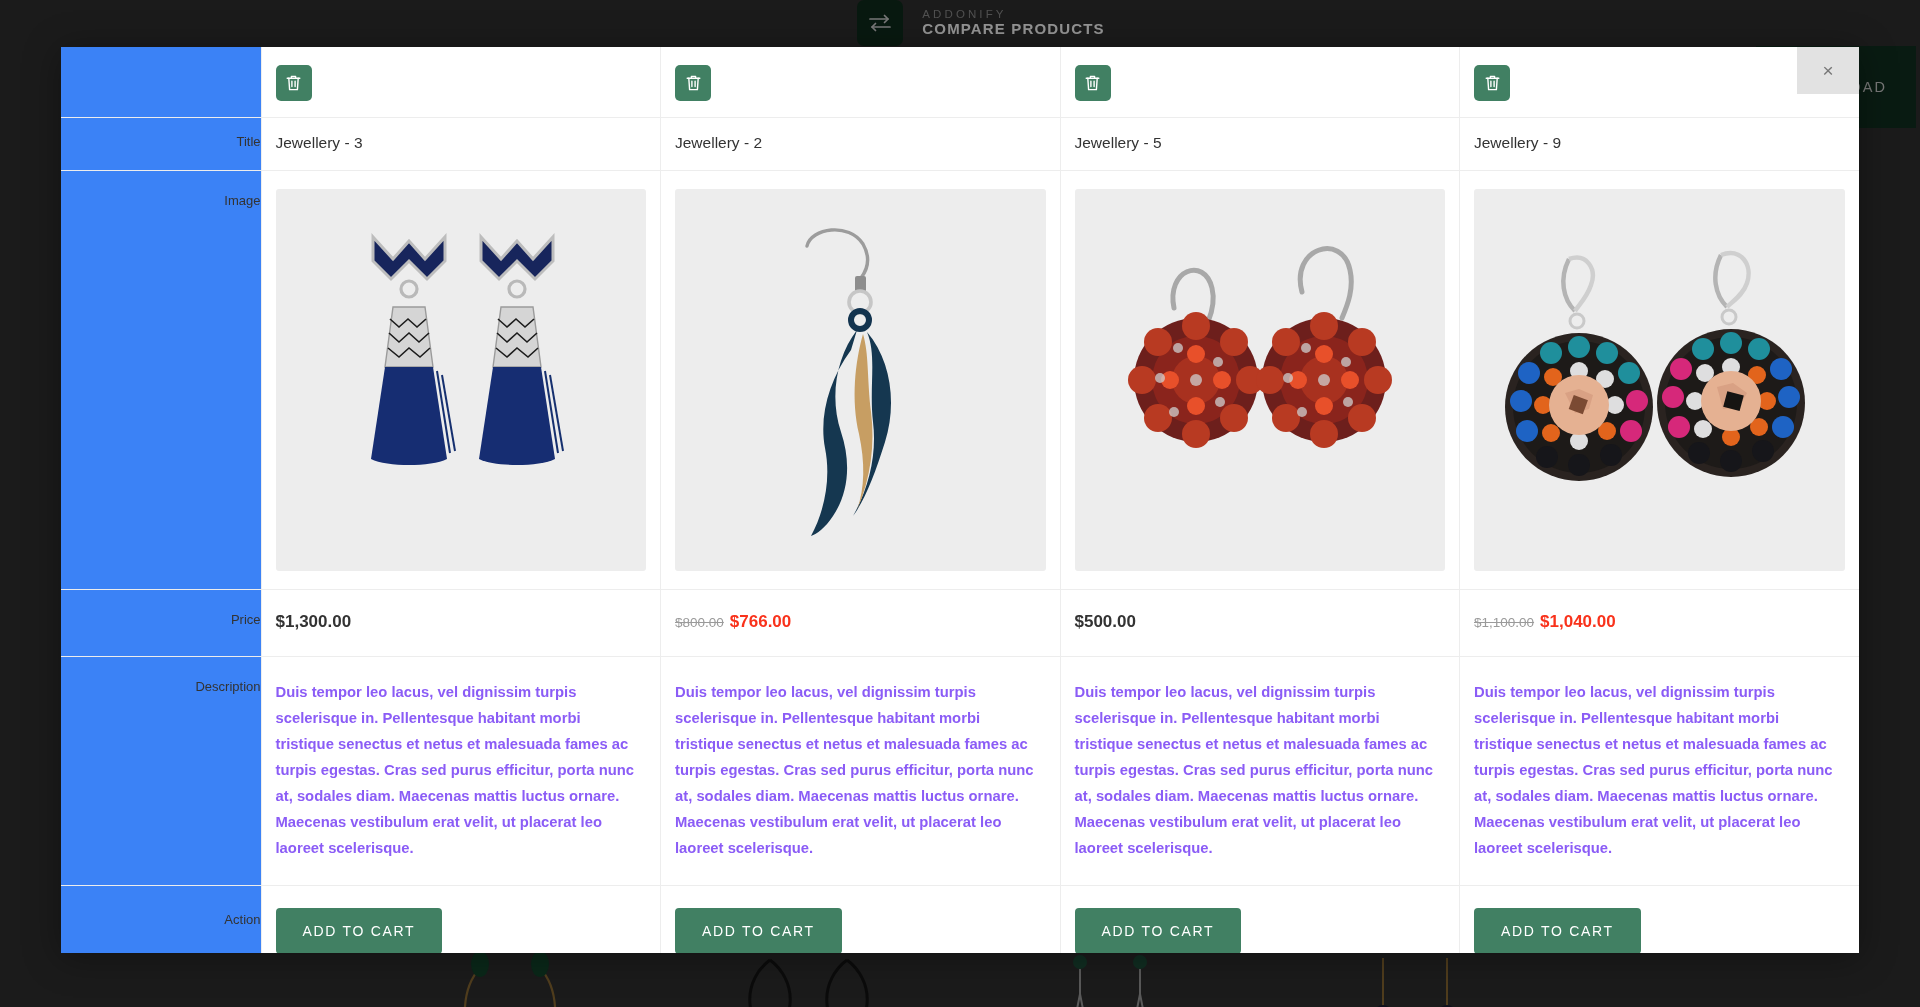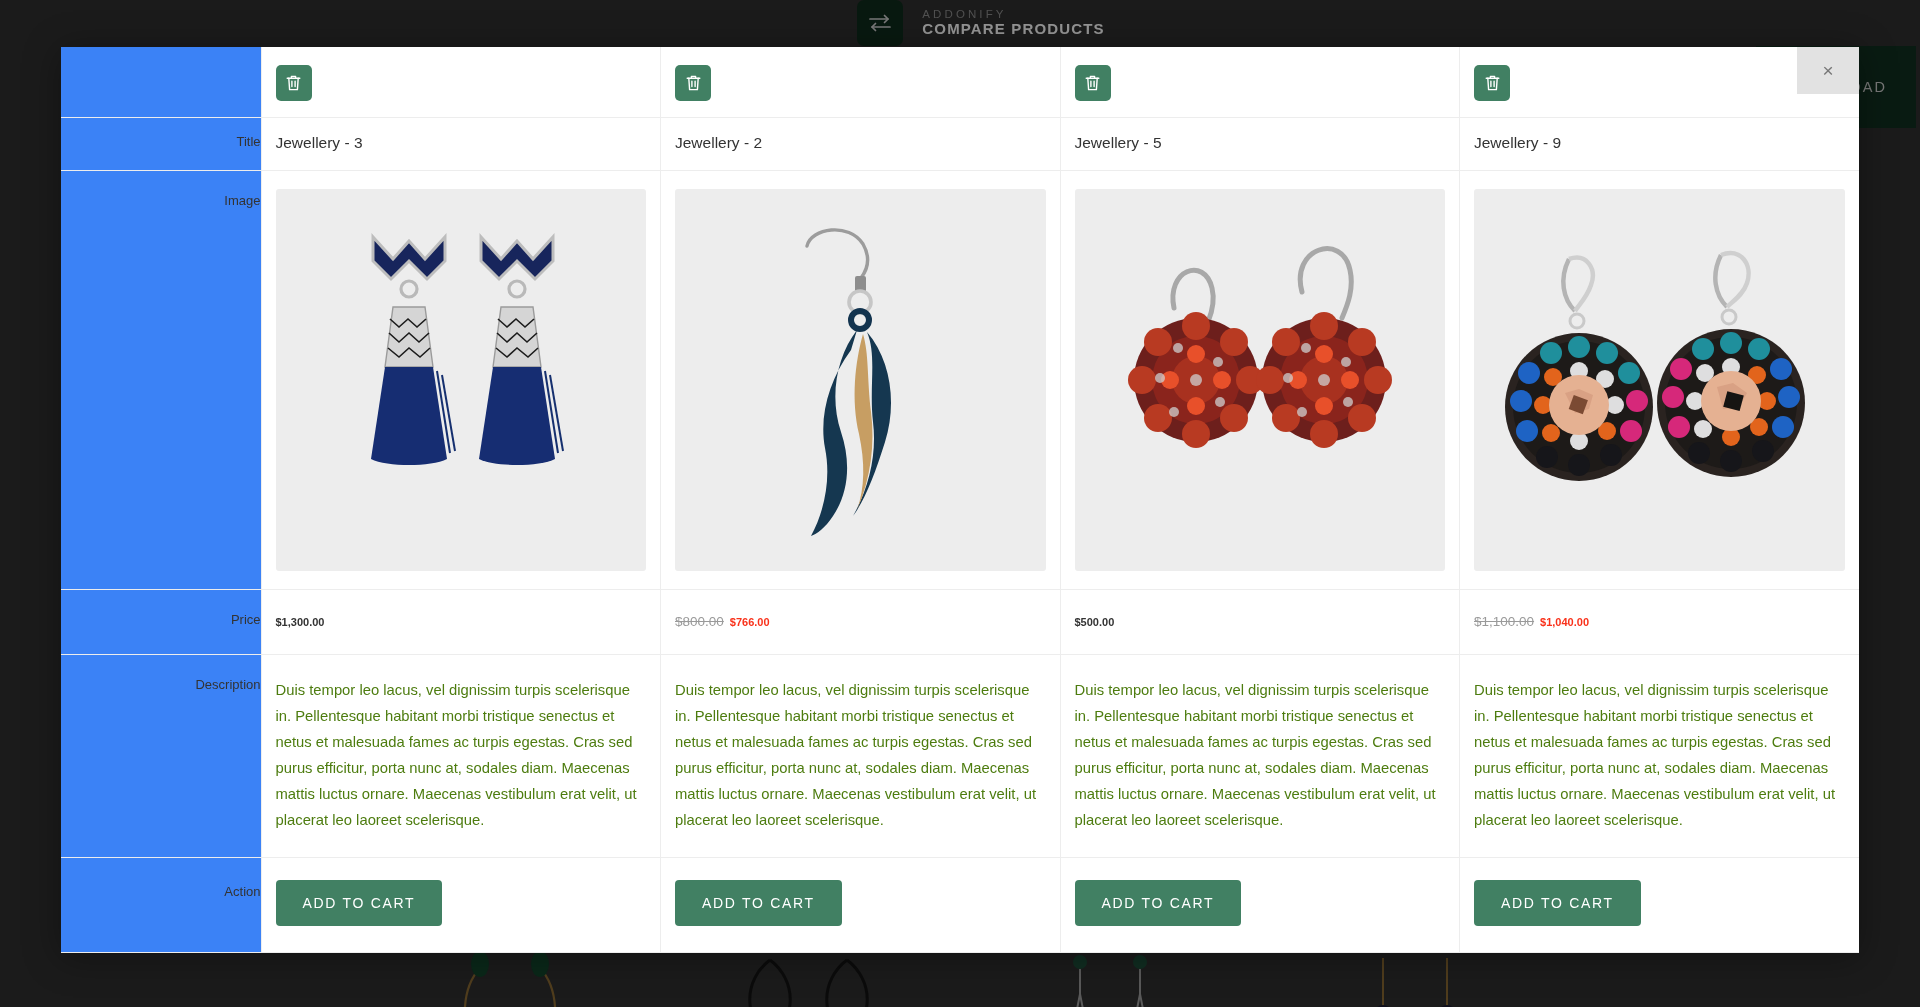--- a/index.html
+++ b/index.html
@@ -150,32 +150,32 @@
     width: 100%; height: 382px;
     background: #ededed; border-radius: 3px;
     display: flex; align-items: center; justify-content: center;
     overflow: hidden;
   }
   .img-box svg { display: block; }
 
   
   tr.row-price td.cell { padding-top: 22px; padding-bottom: 24px; }
   tr.row-price td.rowlabel { padding-top: 22px; padding-bottom: 24px; }
-  .price-now { font-size: 11px; font-weight: 700; color: #333; }
+  .price-now { font-size: 17px; font-weight: 700; color: #333; }
   .price-now.sale { color: #f9321b; }
   .price-old {
     font-size: 13.5px; color: #9a9a9a;
     text-decoration: line-through; margin-right: 6px;
   }
 
   
   tr.row-desc td.cell { padding-top: 22px; padding-bottom: 24px; }
   tr.row-desc td.rowlabel { padding-top: 22px; padding-bottom: 24px; }
   .desc-text {
-    font-size: 14.8px; color: #4d7c0f; line-height: 1.76;
+    font-size: 14.8px; color: #8b5cf6; line-height: 1.76; font-weight: bold;
   }
 
   
   tr.row-rating td.cell { padding-top: 23px; padding-bottom: 23px; }
   tr.row-rating td.rowlabel { padding-top: 23px; padding-bottom: 23px; }
   .rating-dash { font-size: 15px; color: #444; }
   .stars { color: #f5a33c; font-size: 17px; letter-spacing: 0px; }
 
   
   tr.row-action td.cell { padding-top: 22px; padding-bottom: 26px; }

